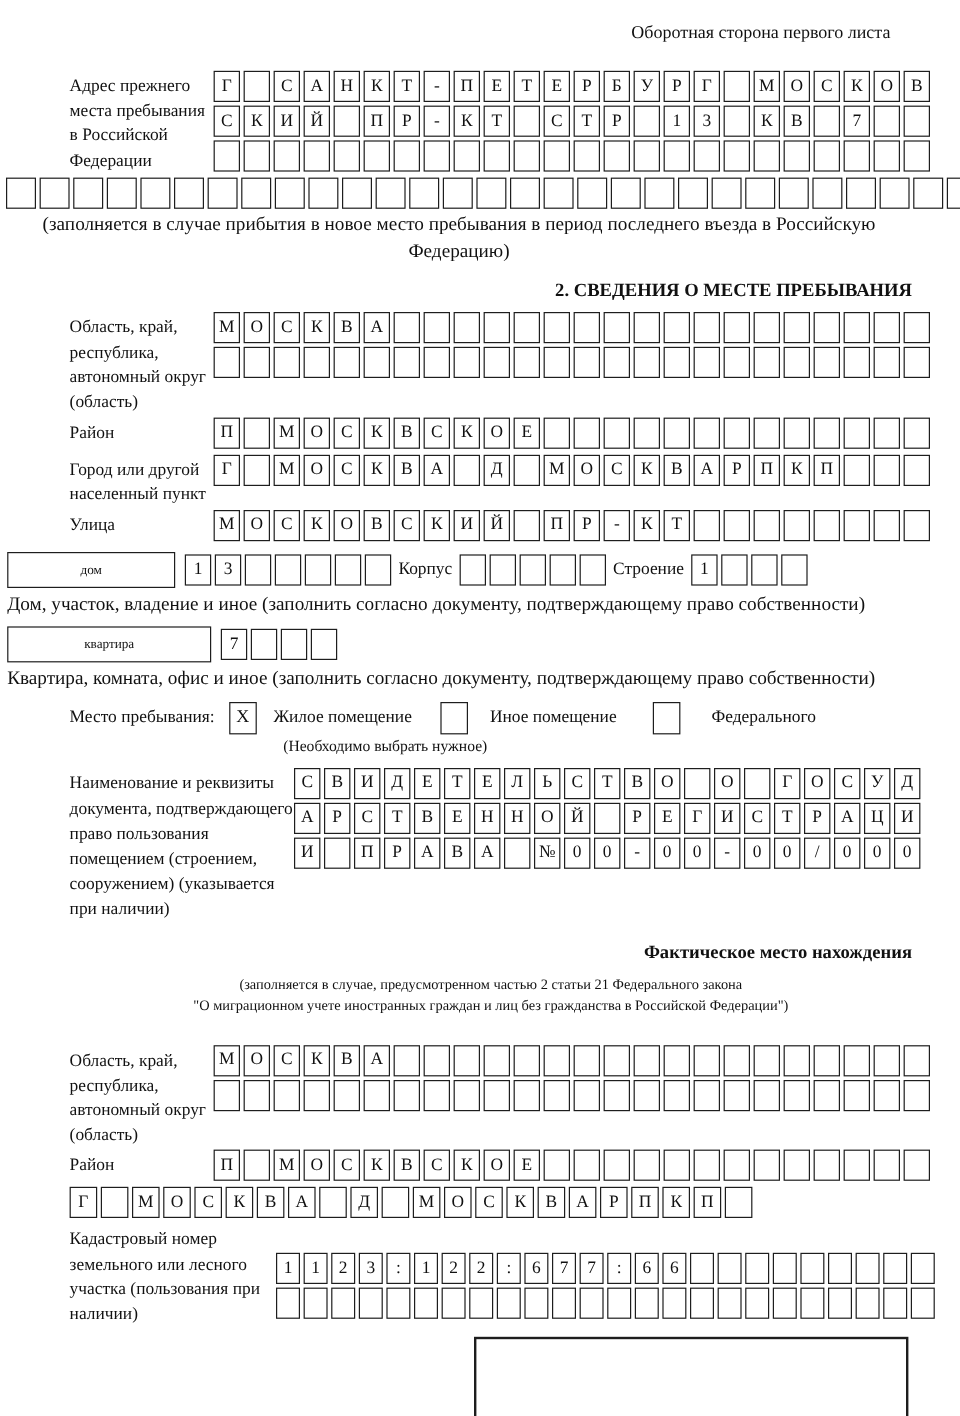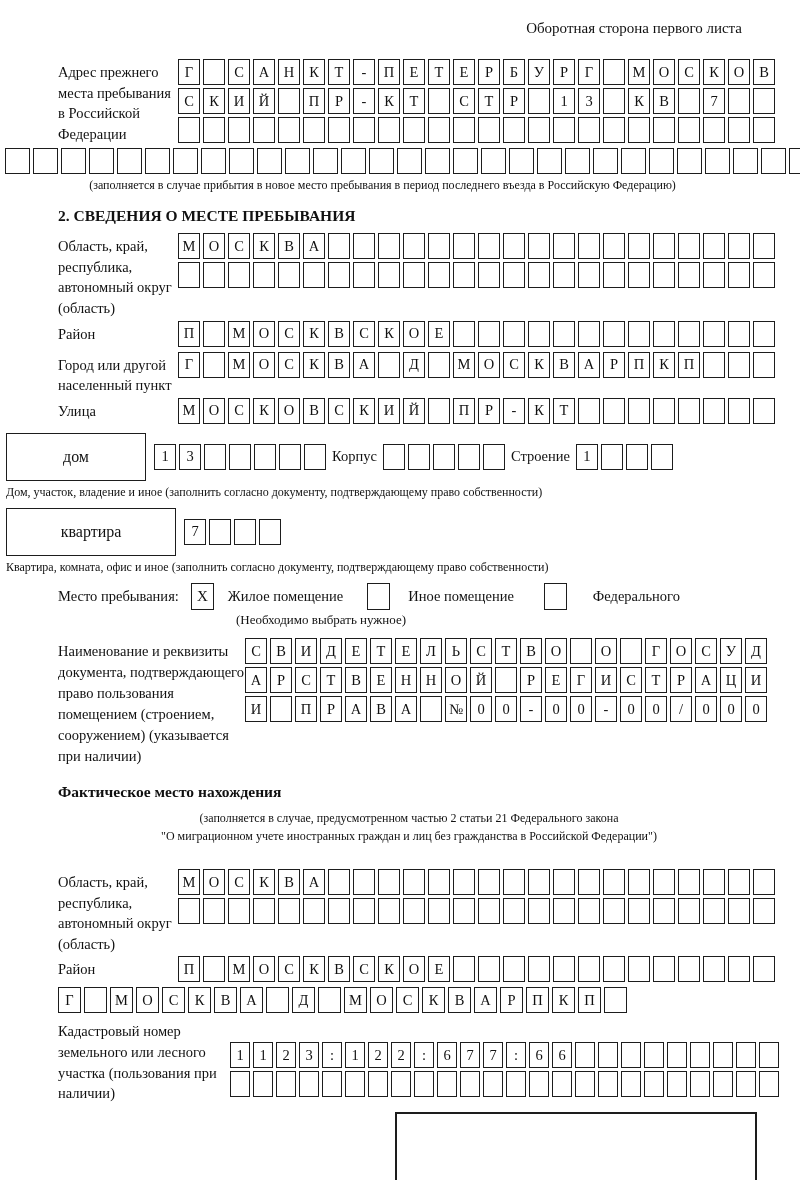--- a/index.html
+++ b/index.html
@@ -23,30 +23,30 @@
     border:1.6px solid #1d1d1d;
     display:flex; align-items:center; justify-content:center;
     font-size:14.5px;
   }
   .cells-wide .cell { width:25px; }
   .cells-22 .cell { width:23px; }
   .cells-kad .cell { width:20px; }
 
   .overflow-row { margin-left:-53px; margin-top:1px; }
 
-  .note { font-size:12px; line-height:1.35; margin:3px 0 8px 0; }
+  .note { font-size:16px; line-height:1.35; margin:3px 0 8px 0; }
   .note.center { text-align:center; }
 
-  .sect-title { text-align:left; font-weight:bold; font-size:15.5px; margin:14px 0 8px 0; }
+  .sect-title { text-align:right; font-weight:bold; font-size:15.5px; margin:14px 0 8px 0; }
 
   .house-row { display:flex; align-items:center; margin:6px 0 2px 0; }
   .wide-box {
-    border:1.6px solid #1d1d1d; height:48px;
+    border:1.6px solid #1d1d1d; height:30px;
     display:flex; align-items:center; justify-content:center;
-    font-size:16px; flex:none;
+    font-size:11px; flex:none;
   }
   .box-dom { width:140px; margin-left:-52px; margin-right:8px; }
   .box-kv  { width:170px; margin-left:-52px; margin-right:8px; }
   .inline-label { font-size:14.5px; margin:0 6px; }
 
   .stay-row { display:flex; align-items:center; margin:8px 0 2px 0; font-size:14.5px; }
   .cbox {
     width:23px; height:27px; border:1.7px solid #1d1d1d; flex:none;
     display:flex; align-items:center; justify-content:center; font-size:15px;
   }

